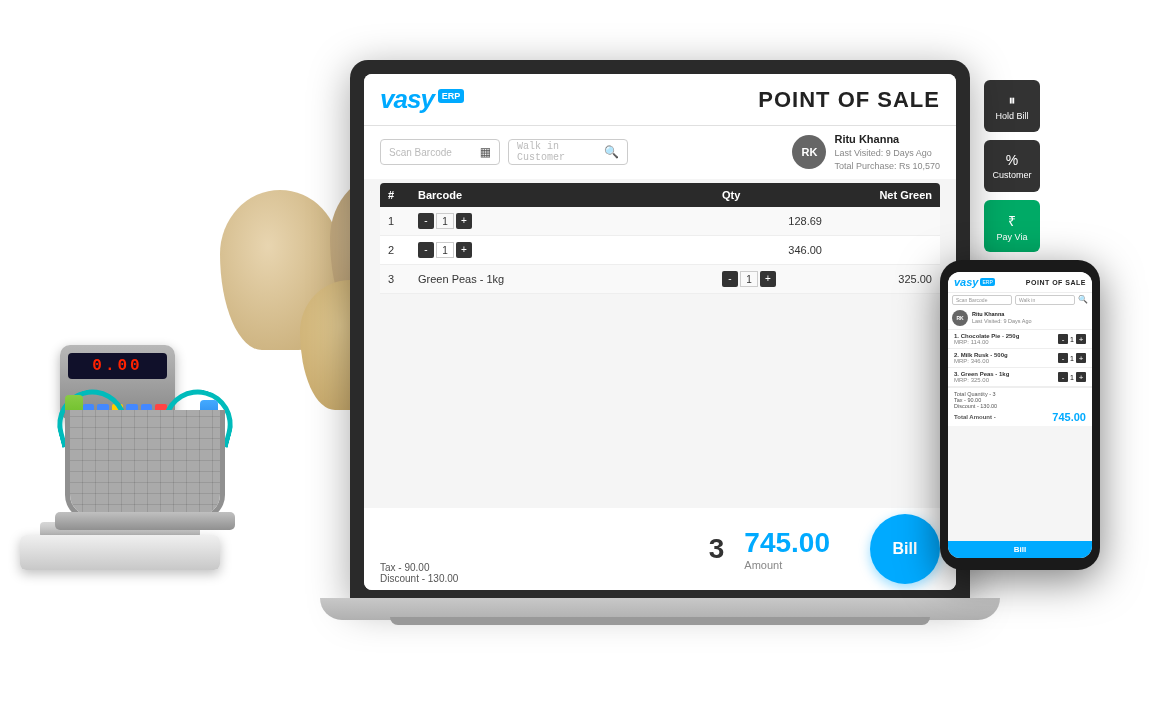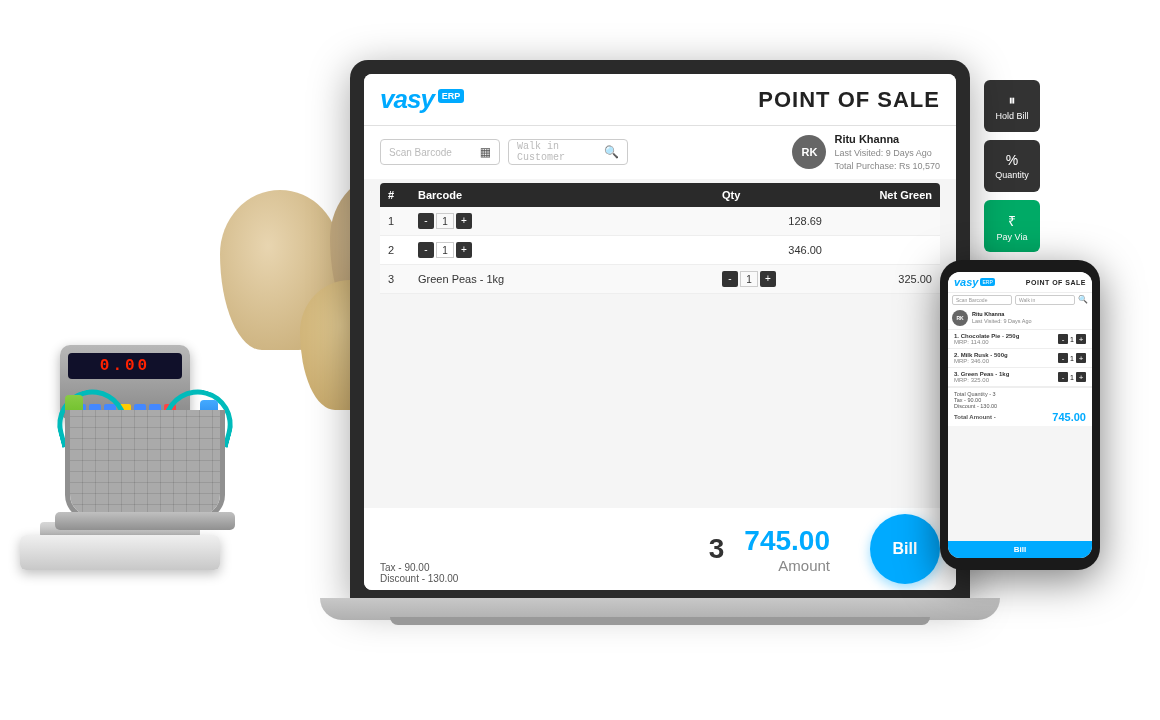--- a/index.html
+++ b/index.html
@@ -229,23 +229,22 @@
       font-weight: bold;
       color: #333;
       text-align: center;
     }
     .pos-total-amount {
       font-size: 28px;
       font-weight: bold;
       color: #00aaff;
     }
     .pos-amount-label {
-      font-size: 15px;
+      font-size: 11px;
       color: #888;
-      text-align: right;
     }
 
     .pos-bill-btn {
       width: 70px;
       height: 70px;
       background: #00aaff;
       border-radius: 50%;
       display: flex;
       align-items: center;
       justify-content: center;
@@ -622,21 +621,21 @@
       left: 108px;
       width: 8px;
       height: 110px;
       background: linear-gradient(90deg, #888, #ddd, #888);
       border-radius: 3px;
     }
     .ws-head {
       position: absolute;
       bottom: 180px;
       left: 60px;
-      width: 130px;
+      width: 115px;
       height: 75px;
       background: linear-gradient(180deg, #b8b8b8, #888);
       border-radius: 10px;
       box-shadow: 0 4px 12px rgba(0,0,0,0.3);
     }
     .ws-display {
       position: absolute;
       top: 8px;
       left: 8px;
       right: 8px;
@@ -725,21 +724,21 @@
 
   <div class="laptop-container">
 
     <div class="pos-actions">
       <div class="pos-action-btn">
         <span class="pos-action-icon">⏸</span>
         <span>Hold Bill</span>
       </div>
       <div class="pos-action-btn">
         <span class="pos-action-icon">%</span>
-        <span>Quantity</span>
+        <span>Customer</span>
       </div>
       <div class="pos-action-btn" style="background:#00aa66;">
         <span class="pos-action-icon">₹</span>
         <span>Pay Via</span>
       </div>
     </div>
 
     <div class="laptop-frame">
       <div class="laptop-screen-bezel">
         <div class="laptop-screen">

